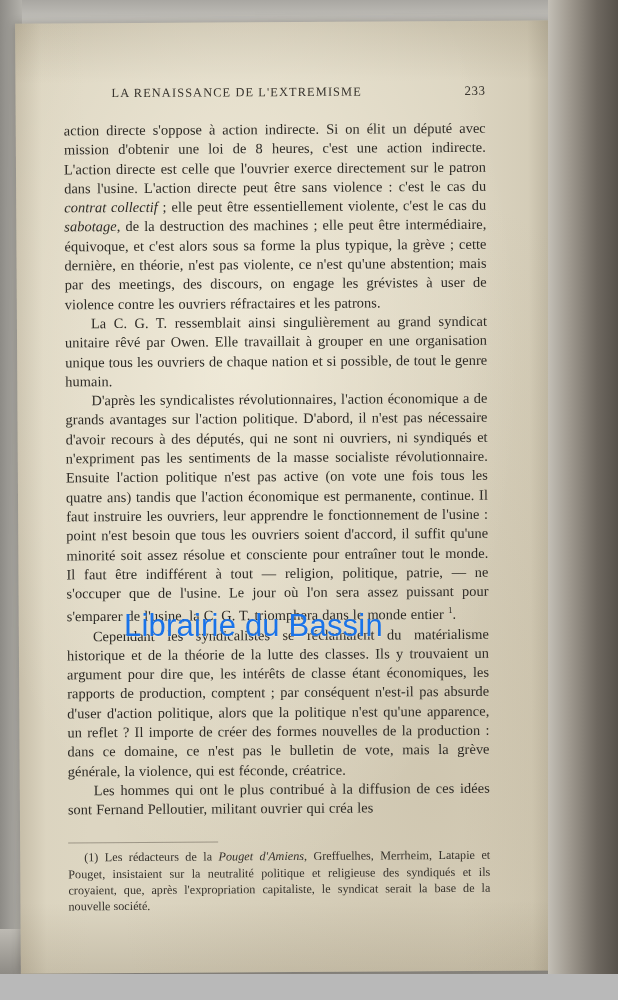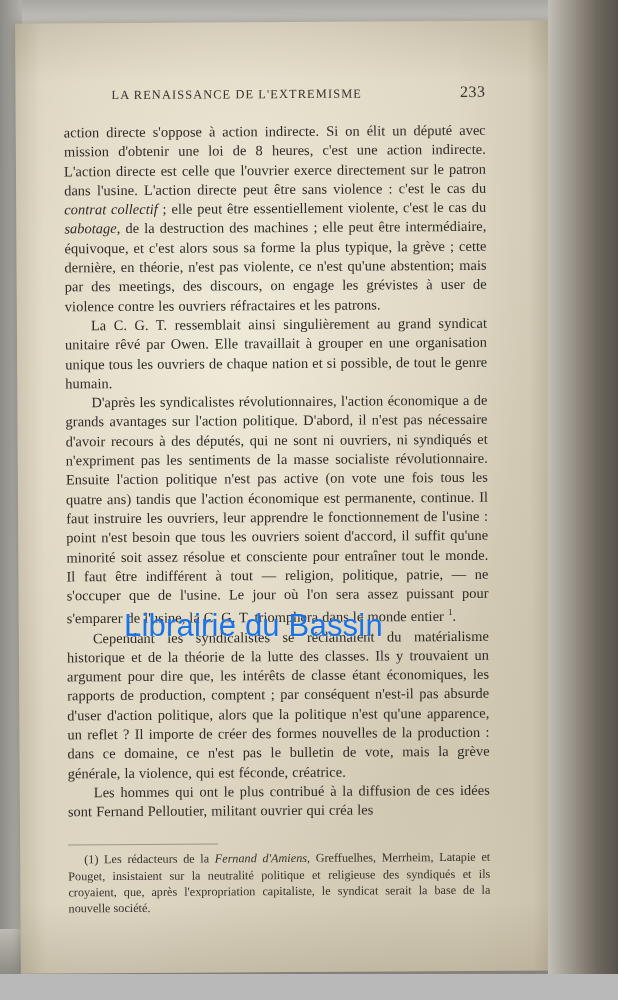--- a/index.html
+++ b/index.html
@@ -89,21 +89,21 @@
     padding-left: 48px;
   }
   .running-head {
     font-size: 12.4px;
     letter-spacing: 1.1px;
     font-variant: small-caps;
     text-transform: uppercase;
     color: #38342e;
   }
   .folio {
-    font-size: 16px;
+    font-size: 13px;
     color: #38342e;
     letter-spacing: 0.5px;
   }
 
   p.body {
     margin: 0;
     font-size: 14.4px;
     line-height: 19.3px;
     text-align: justify;
     text-indent: 26px;
@@ -187,21 +187,21 @@
       <p class="body">La C. G. T. ressemblait ainsi singulièrement au grand syndicat unitaire rêvé par Owen. Elle travaillait à grouper en une organisation unique tous les ouvriers de chaque nation et si possible, de tout le genre humain.</p>
 
       <p class="body">D'après les syndicalistes révolutionnaires, l'action économique a de grands avantages sur l'action politique. D'abord, il n'est pas nécessaire d'avoir recours à des députés, qui ne sont ni ouvriers, ni syndiqués et n'expriment pas les sentiments de la masse socialiste révolutionnaire. Ensuite l'action politique n'est pas active (on vote une fois tous les quatre ans) tandis que l'action économique est permanente, continue. Il faut instruire les ouvriers, leur apprendre le fonctionnement de l'usine&nbsp;: point n'est besoin que tous les ouvriers soient d'accord, il suffit qu'une minorité soit assez résolue et consciente pour entraîner tout le monde. Il faut être indifférent à tout — religion, politique, patrie, — ne s'occuper que de l'usine. Le jour où l'on sera assez puissant pour s'emparer de l'usine, la C. G. T. triomphera dans le monde entier <span class="sup">1</span>.</p>
 
       <p class="body">Cependant les syndicalistes se réclamaient du matérialisme historique et de la théorie de la lutte des classes. Ils y trouvaient un argument pour dire que, les intérêts de classe étant économiques, les rapports de production, comptent ; par conséquent n'est-il pas absurde d'user d'action politique, alors que la politique n'est qu'une apparence, un reflet ? Il importe de créer des formes nouvelles de la production : dans ce domaine, ce n'est pas le bulletin de vote, mais la grève générale, la violence, qui est féconde, créatrice.</p>
 
       <p class="body">Les hommes qui ont le plus contribué à la diffusion de ces idées sont Fernand Pelloutier, militant ouvrier qui créa les</p>
 
       <div class="footnote-wrap">
         <div class="footnote-rule"></div>
-        <p class="footnote">(1) Les rédacteurs de la <span class="it">Fernand d'Amiens</span>, Greffuelhes, Merrheim, Latapie et Pouget, insistaient sur la neutralité politique et religieuse des syndiqués et ils croyaient, que, après l'expropriation capitaliste, le syndicat serait la base de la nouvelle société.</p>
+        <p class="footnote">(1) Les rédacteurs de la <span class="it">Pouget d'Amiens</span>, Greffuelhes, Merrheim, Latapie et Pouget, insistaient sur la neutralité politique et religieuse des syndiqués et ils croyaient, que, après l'expropriation capitaliste, le syndicat serait la base de la nouvelle société.</p>
       </div>
 
     </div>
   </div>
 
   <div class="watermark">Librairie du Bassin</div>
 
   <div class="bg-right"></div>
 </div>
 

